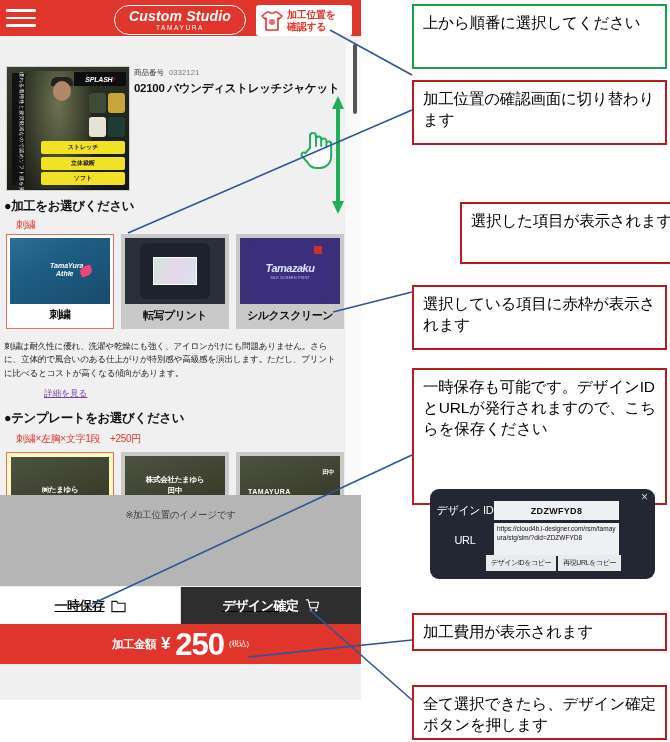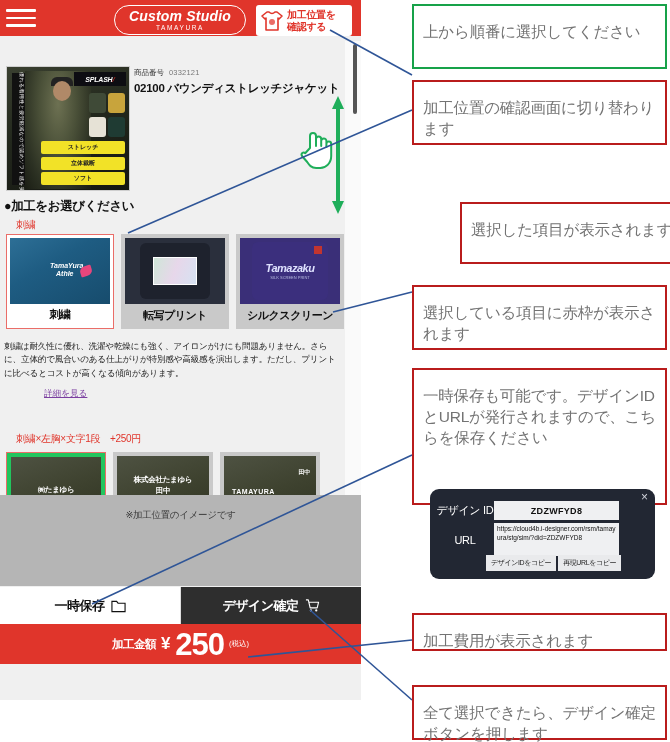--- a/index.html
+++ b/index.html
@@ -99,34 +99,34 @@
   .thumb-silk .wm { position:absolute; left:8px; top:20px; width:60px; text-align:center; color:#dfe2ff;
     font-size:11px; font-weight:700; font-style:italic; letter-spacing:-.5px; }
   .thumb-silk .sub { position:absolute; left:8px; top:33px; width:60px; text-align:center; color:#b8bce0; font-size:4px; }
   .thumb-silk .badge { position:absolute; right:6px; top:4px; width:8px; height:8px; background:#c2352f; }
 
   .desc { position:absolute; left: 4px; width: 340px; font-size: 8.6px; line-height: 1.55; color:#222;
     letter-spacing:-.2px; }
   .desc-link { position:absolute; left: 4px; font-size: 8.6px; color:#7b3fa0; text-decoration: underline; cursor:pointer;padding-left:40px; }
 
   .tpl-row { position:absolute; display:flex; gap: 7px; }
-  .tpl-card { width: 100px; height: 62px; background:#c9c9c9; overflow:hidden; position:relative; cursor:pointer; }
-  .tpl-card.sel { background:#22c55e; border:1.5px solid #ea6d68;padding-left:25px; }
+  .tpl-card { width: 108px; height: 62px; background:#c9c9c9; overflow:hidden; position:relative; cursor:pointer; }
+  .tpl-card.sel { background:#fef9c3; border:1.5px solid #ea6d68;padding-left:25px; }
   .tpl-img { position:absolute; inset:4px; background: linear-gradient(160deg,#4e5242 0%, #3e422f 60%, #343826 100%); }
   .tpl-txt { position:absolute; width:100%; text-align:center; color:#fff; font-size:7.5px; font-weight:700;
     letter-spacing:-.3px; }
 
   
   .preview-overlay {
     position:absolute; left:0; top: 495px; width: 361px; height: 91px; background:#b5b5b5;
   }
   .preview-note { position:absolute; width:100%; top: 14px; text-align:center; font-size: 9.5px; color:#3a3a3a;
     letter-spacing:-.3px; }
 
-  .action-bar { position:absolute; left:0; top: 587px; width:361px; height: 37px; display:flex; }
+  .action-bar { position:absolute; left:0; top: 587px; width:361px; height: 37px; display:flex;text-decoration:underline; }
   .btn-save { width: 181px; background:#fff; display:flex; align-items:center; justify-content:center; gap:6px;
     font-size: 13px; font-weight:700; color:#111; letter-spacing:-.5px; cursor:pointer; border-right:1px solid #ddd;}
   .btn-confirm { width: 180px; background:#2e2e2e; display:flex; align-items:center; justify-content:center; gap:6px;
     font-size: 13px; font-weight:700; color:#fff; letter-spacing:-.5px; cursor:pointer; }
 
   .price-bar { position:absolute; left:0; top: 624px; width: 361px; height: 40px; background:#e0352b;
     display:flex; align-items:center; justify-content:center; gap:5px; color:#fff; }
   .price-label { font-size: 11.5px; font-weight:700; letter-spacing:-.5px; }
   .price-yen { font-size: 17px; font-weight:700; }
   .price-num { font-size: 31px; font-weight:700; line-height:1; letter-spacing:-1px; }
@@ -136,21 +136,21 @@
   .scroll-track { position:absolute; left: 345px; top: 41px; width: 16px; height: 454px; background:#fafafa; }
   .scroll-thumb { position:absolute; left: 353px; top: 44px; width: 4px; height: 70px; background:#555; border-radius:2px; cursor:pointer; }
 
   
   .green-arrow { position:absolute; left: 332px; top: 96px; width: 12px; height: 118px; }
   .hand-cursor { position:absolute; left: 297px; top: 128px; width: 36px; height: 42px; }
 
   
   .note {
     position:absolute; background:#fff; border: 2px solid #b91c1c;
-    font-size: 15.5px; line-height: 1.35; color:#737373; padding: 16px 9px;
+    font-size: 15.5px; line-height: 1.35; color:#000000; padding: 7px 9px;
     letter-spacing: -.2px;
   }
   .note.green { border-color:#17a249; }
   .leader { position:absolute; pointer-events:none; }
 
   
   .popup {
     position:absolute; left: 430px; top: 489px; width: 225px; height: 90px;
     background:#222733; border-radius: 9px;
   }
@@ -257,20 +257,21 @@
               <div class="sub">SILK SCREEN PRINT</div>
             </div>
           </div>
           <div class="card-label">シルクスクリーン</div>
         </div>
       </div>
 
       <div class="desc" style="top:300px;">刺繍は耐久性に優れ、洗濯や乾燥にも強く、アイロンがけにも問題ありません。さらに、立体的で風合いのある仕上がりが特別感や高級感を演出します。ただし、プリントに比べるとコストが高くなる傾向があります。</div>
       <div class="desc-link" style="top:348px;">詳細を見る</div>
 
+      <div class="choose-h" style="top:370px;">●テンプレートをお選びください</div>
       <div class="choose-sel" style="top:392px;">刺繍×左胸×文字1段　+250円</div>
 
       <div class="tpl-row" style="left:6px; top:412px;">
         <div class="tpl-card sel">
           <div class="tpl-img">
             <div class="tpl-txt" style="top:28px;">㈱たまゆら</div>
           </div>
         </div>
         <div class="tpl-card">
           <div class="tpl-img">

